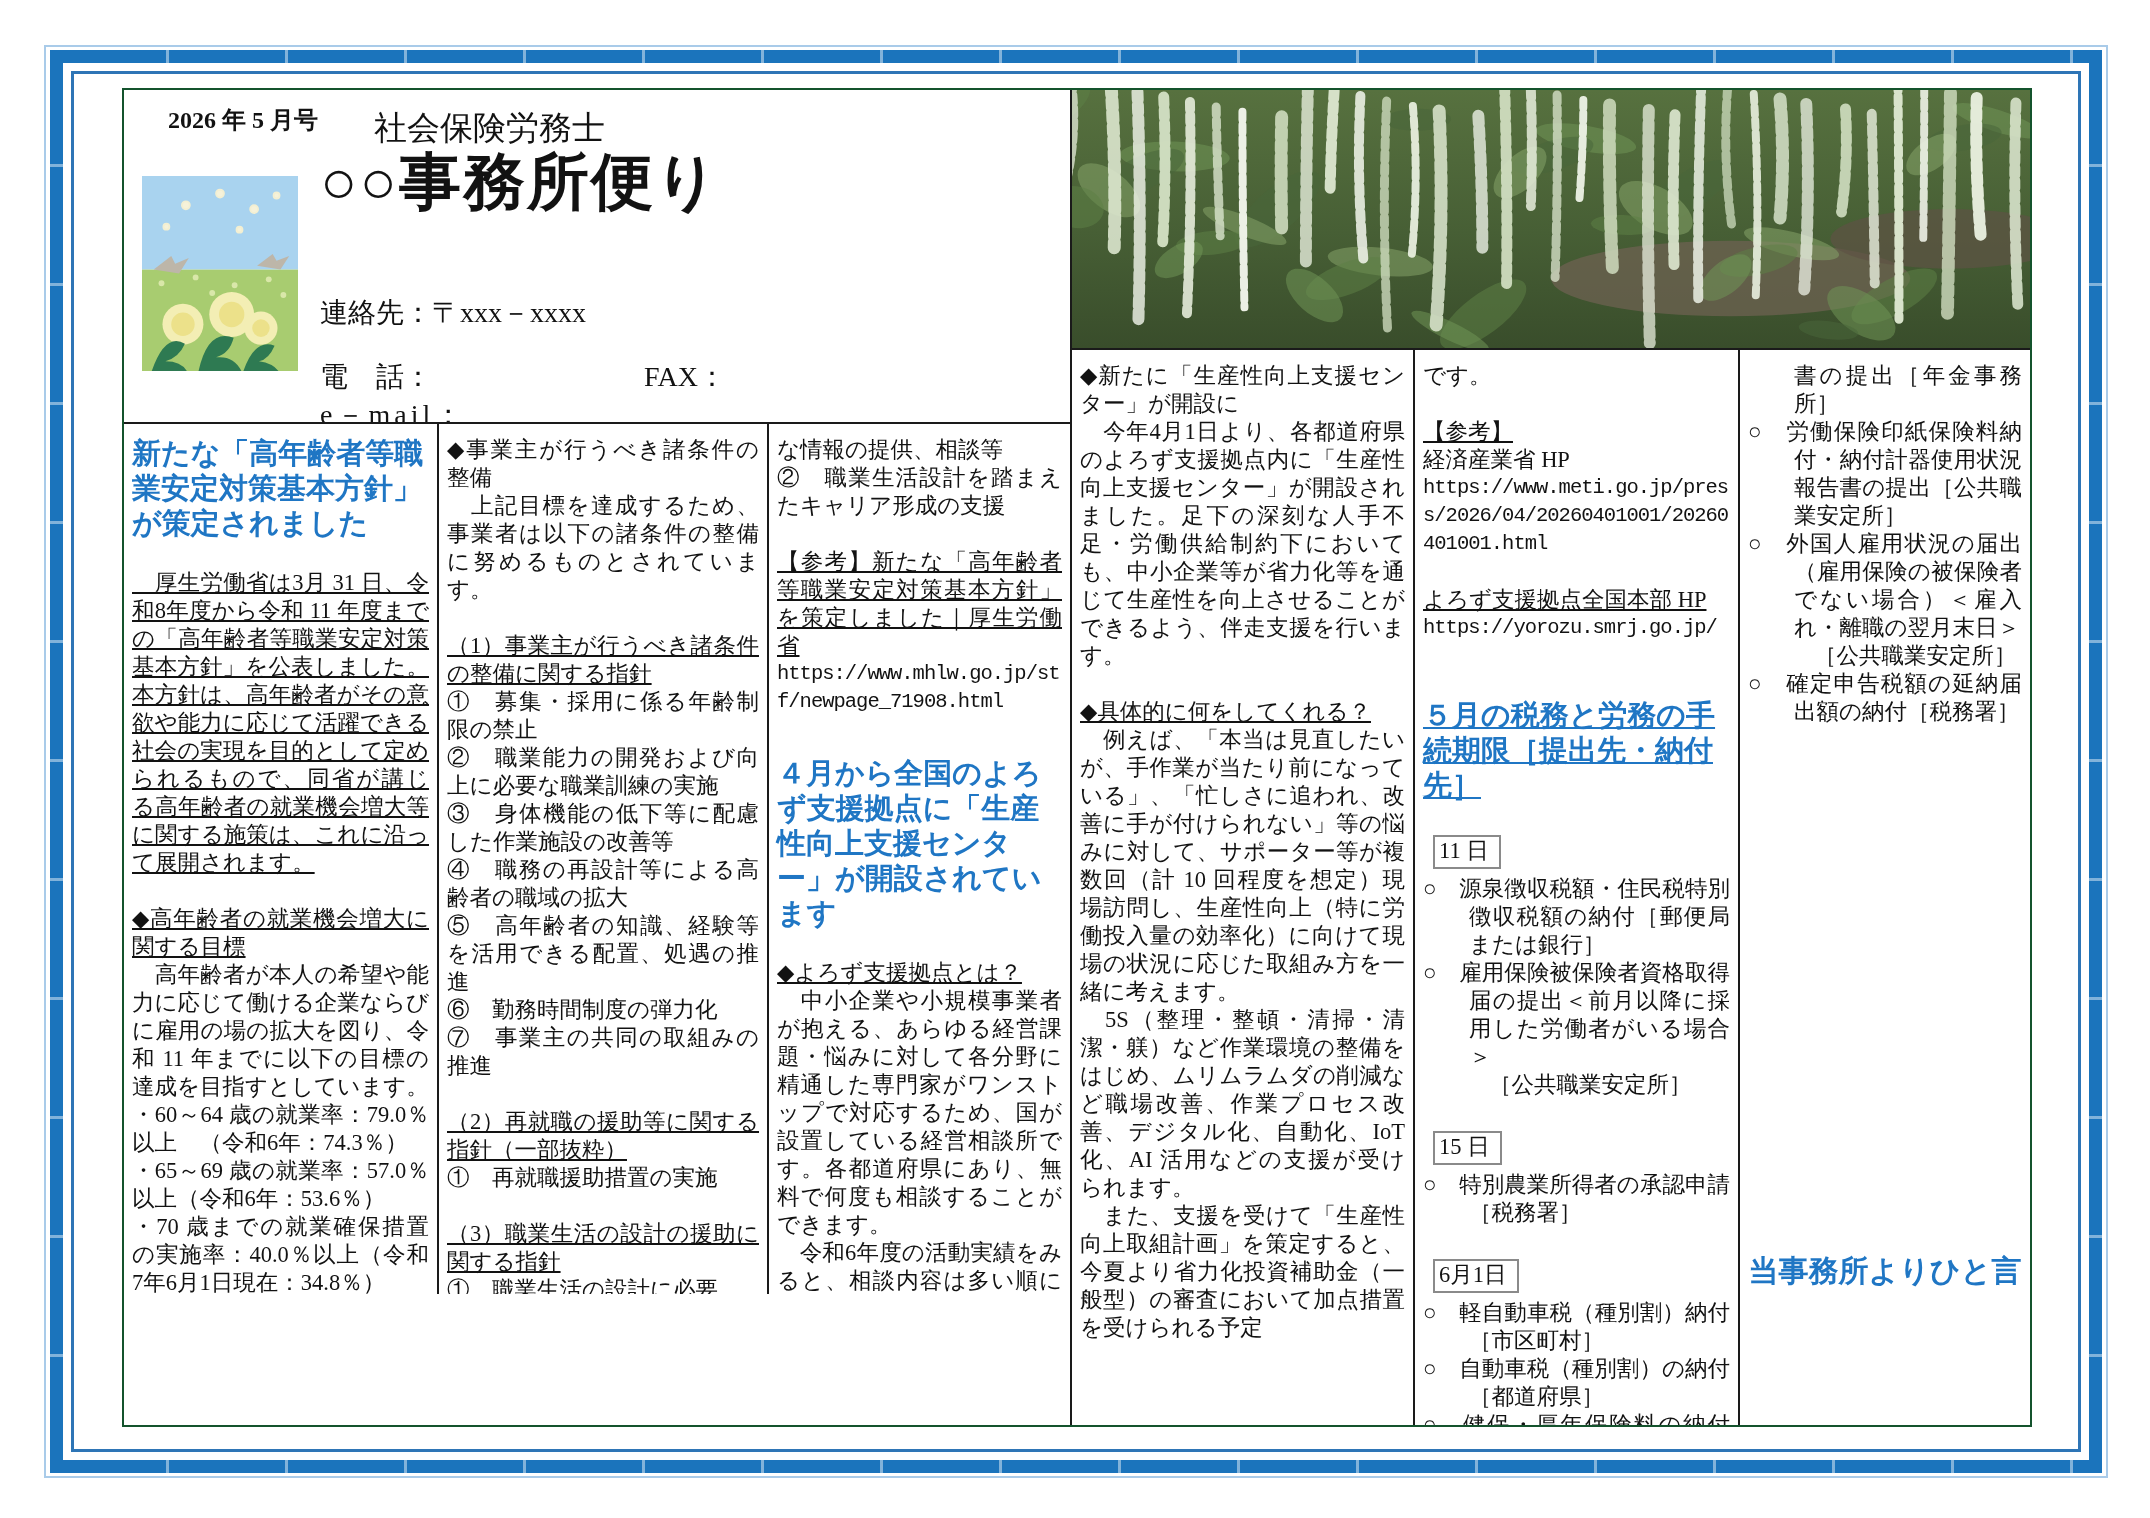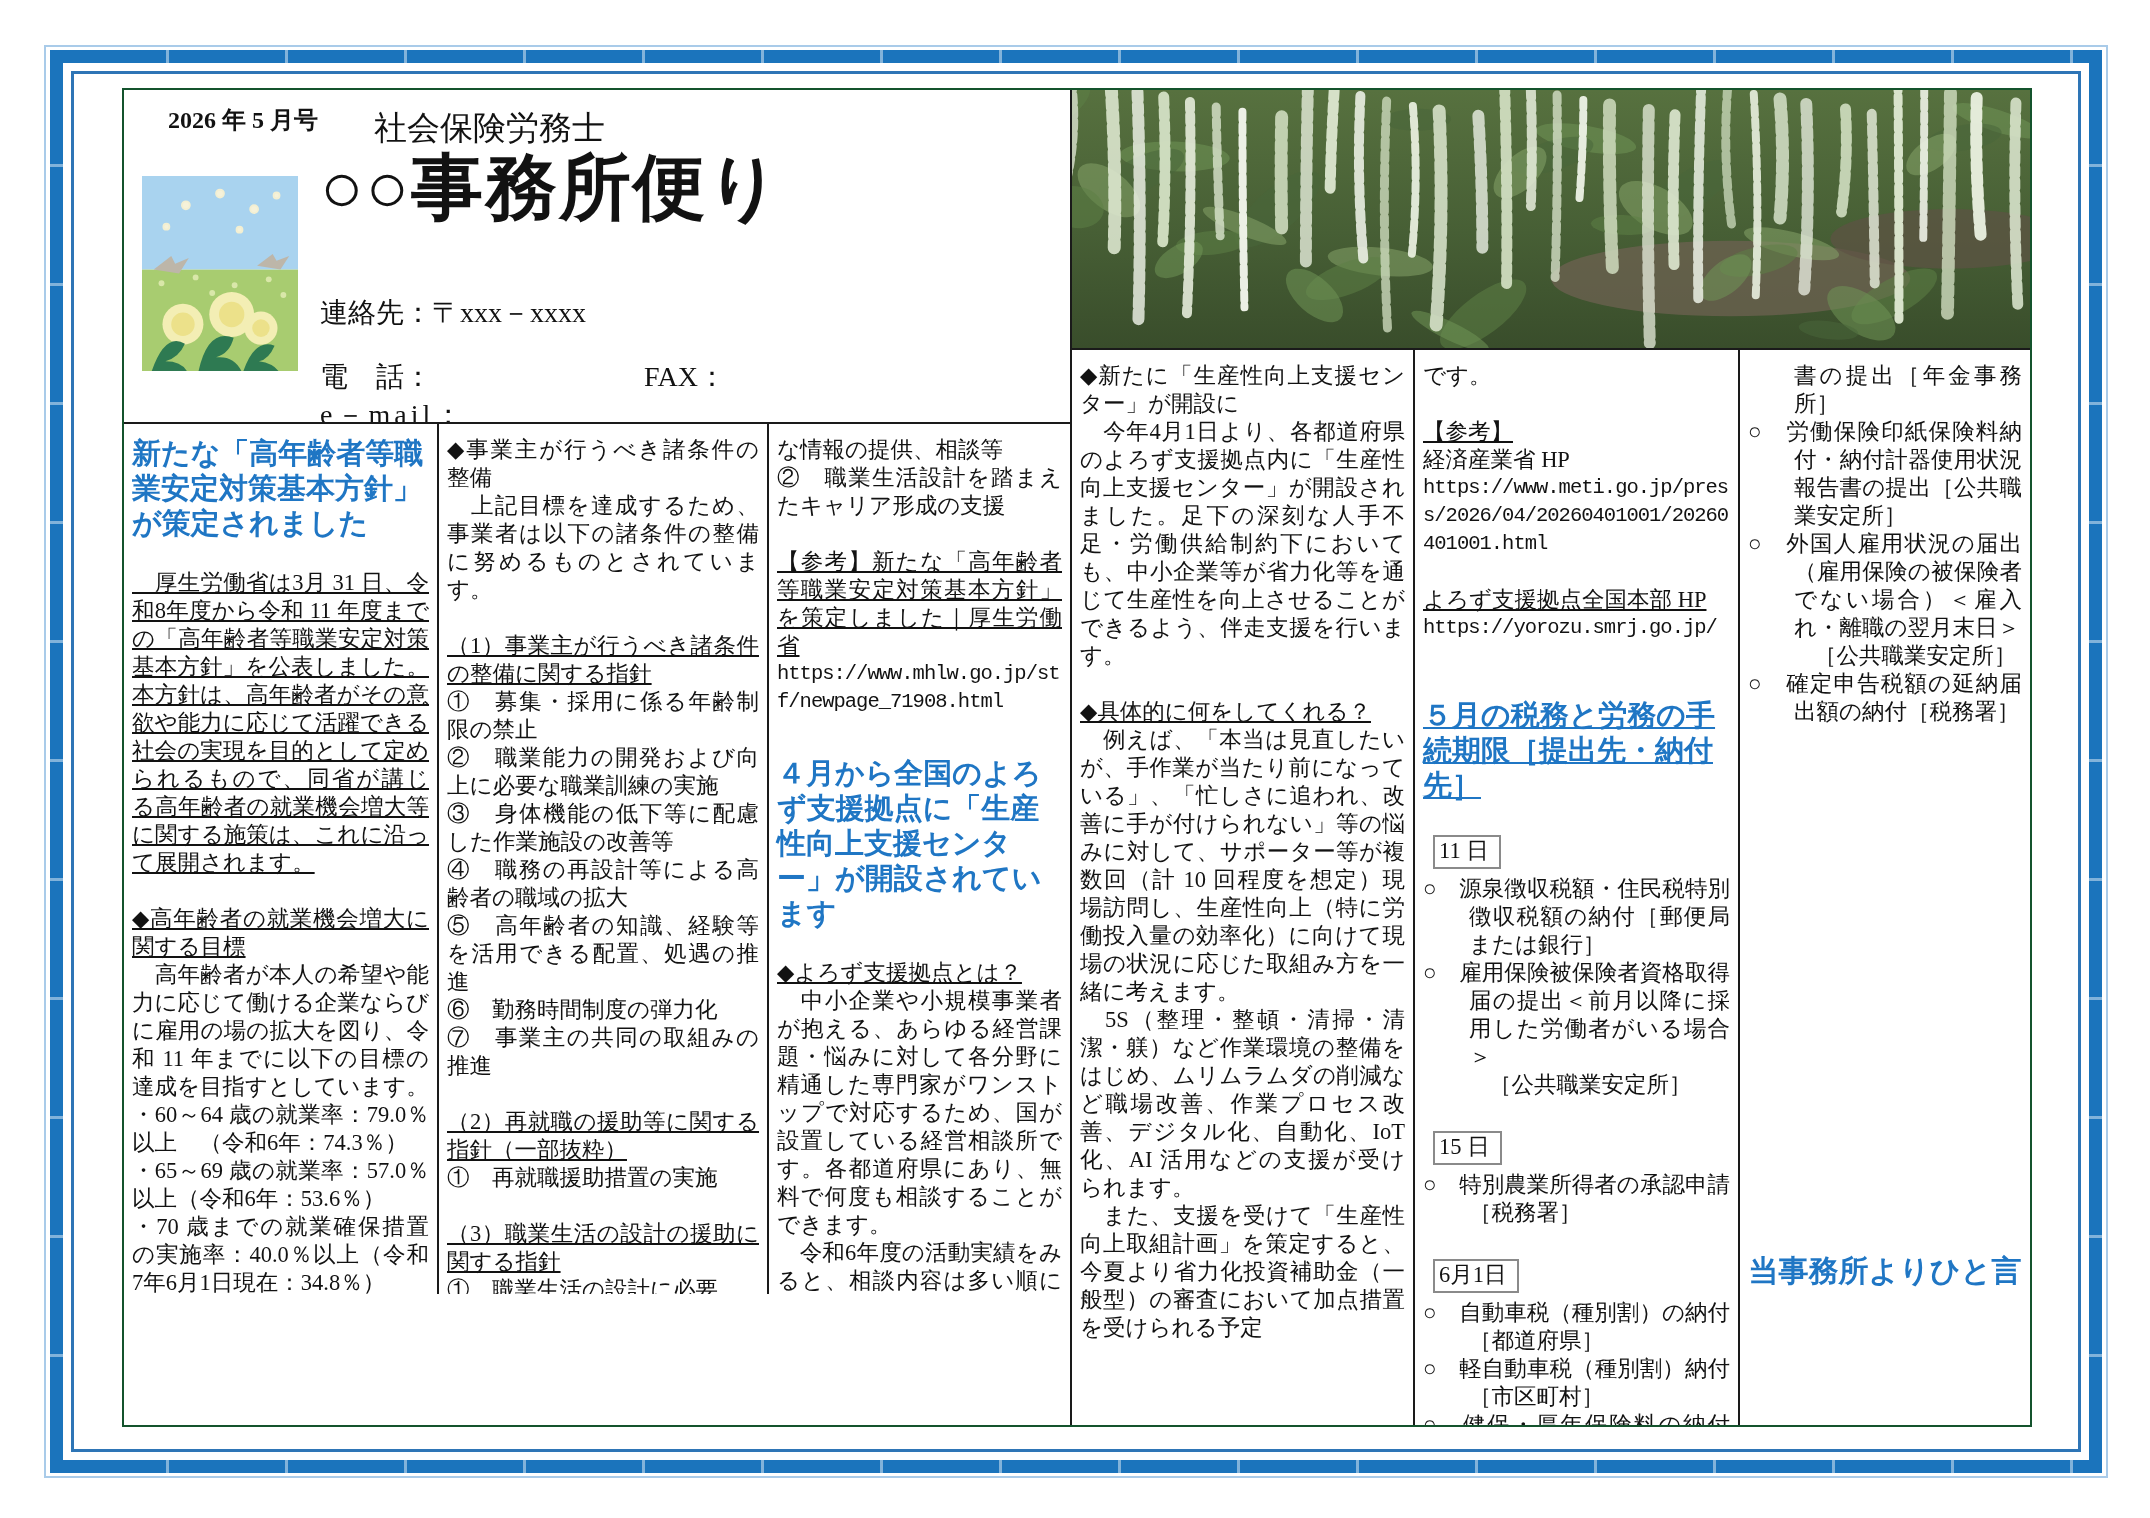--- a/index.html
+++ b/index.html
@@ -14,21 +14,21 @@
   .band.bottom{left:50px;right:48px;bottom:45px;height:13px}
   .band.left{left:50px;top:50px;bottom:45px;width:13px}
   .band.right{right:48px;top:50px;bottom:45px;width:13px}
   .frame-inner{position:absolute;left:71px;right:69px;top:71px;bottom:66px;border:3px solid #2e75b6;}
   
   #content{position:absolute;left:122px;top:88px;width:1906px;height:1335px;border:2px solid #14532d;background:#fff;}
   .header{position:absolute;left:0;top:0;width:946px;height:332px;}
   .issue{position:absolute;left:44px;top:14px;font-size:24px;font-weight:bold;}
   .logo{position:absolute;left:18px;top:86px;width:156px;height:198px;}
   .profession{position:absolute;left:250px;top:16px;font-size:33px;}
-  .title{position:absolute;left:196px;top:50px;font-size:72px;font-weight:bold;letter-spacing:2px;}
+  .title{position:absolute;left:196px;top:50px;font-size:62px;font-weight:bold;letter-spacing:2px;}
   .contact{position:absolute;left:196px;top:204px;font-size:28px;}
   .phone{position:absolute;left:196px;top:268px;font-size:28px;}
   .fax{position:absolute;left:520px;top:268px;font-size:28px;}
   .email{position:absolute;left:196px;top:306px;font-size:28px;letter-spacing:4px;}
   .photo{position:absolute;left:946px;top:0;width:960px;height:260px;border-left:2px solid #1a1a1a;border-bottom:2px solid #1a1a1a;box-sizing:border-box;overflow:hidden;}
   .photo svg{display:block;width:100%;height:100%;}
   
   .cols-left{position:absolute;left:0;top:332px;width:946px;height:872px;border-top:2px solid #1a1a1a;box-sizing:border-box;display:flex;}
   .cols-right{position:absolute;left:946px;top:260px;width:960px;height:1075px;border-left:2px solid #1a1a1a;box-sizing:border-box;display:flex;}
   .cell{box-sizing:border-box;padding:12px 8px;overflow:hidden;text-align:justify;}
@@ -249,22 +249,22 @@
       <div class="t gap">よろず支援拠点全国本部 HP</div>
       <div class="url">https://yorozu.smrj.go.jp/</div>
       <div class="h-blue gap2">５月の税務と労務の手続期限［提出先・納付先］</div>
       <div class="gap"><span class="datebox">11 日</span></div>
       <div class="t oitem">○　源泉徴収税額・住民税特別徴収税額の納付［郵便局または銀行］</div>
       <div class="t oitem">○　雇用保険被保険者資格取得届の提出＜前月以降に採用した労働者がいる場合＞</div>
       <div class="t note">［公共職業安定所］</div>
       <div class="gap"><span class="datebox">15 日</span></div>
       <div class="t oitem">○　特別農業所得者の承認申請［税務署］</div>
       <div class="gap"><span class="datebox">6月1日</span></div>
+      <div class="t oitem">○　軽自動車税（種別割）納付［市区町村］</div>
       <div class="t oitem">○　自動車税（種別割）の納付［都道府県］</div>
-      <div class="t oitem">○　軽自動車税（種別割）納付［市区町村］</div>
       <div class="t oitem">○　健保・厚年保険料の納付［郵便局または銀行］</div>
 
     </div>
     <div class="cell c6">
       <div class="t" style="padding-left:46px">書の提出［年金事務所］</div>
       <div class="t oitem">○　労働保険印紙保険料納付・納付計器使用状況報告書の提出［公共職業安定所］</div>
       <div class="t oitem">○　外国人雇用状況の届出（雇用保険の被保険者でない場合）＜雇入れ・離職の翌月末日＞</div>
       <div class="t note">［公共職業安定所］</div>
       <div class="t oitem">○　確定申告税額の延納届出額の納付［税務署］</div>
       <div class="closing">当事務所よりひと言</div>

